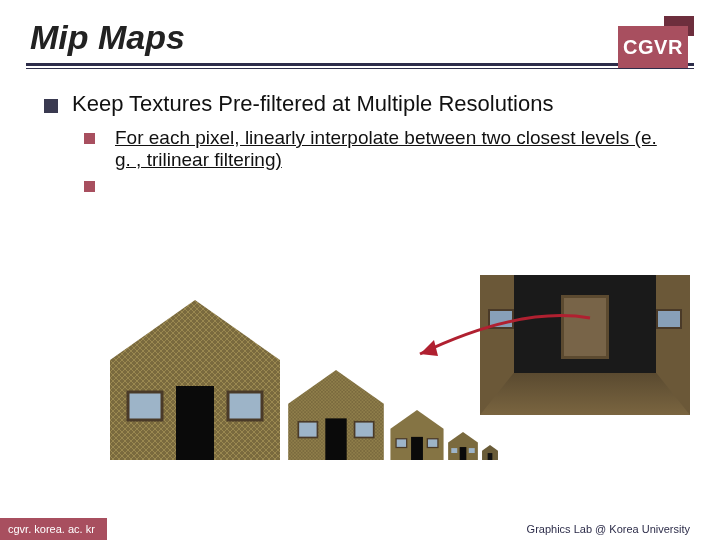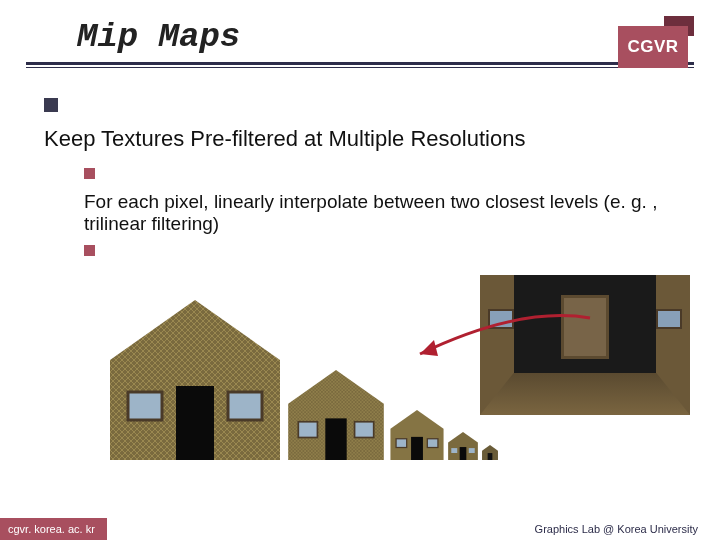--- a/index.html
+++ b/index.html
@@ -9,26 +9,25 @@
     background: #fff;
     font-family: Arial, sans-serif;
     position: relative;
     overflow: hidden;
   }
   .header {
     padding: 18px 30px 0 30px;
     position: relative;
   }
   .title {
-    font-family: Liberation Mono, monospace;
+    font-family: Liberation Sans, sans-serif;
     font-style: italic;
     font-weight: 900;
     font-size: 34px;
     color: #222;
-    margin-left: 47px;
   }
   .badge-wrap {
     position: absolute;
     right: 26px;
     top: 16px;
     width: 76px;
     height: 56px;
   }
   .badge-back {
     position: absolute;
@@ -36,21 +35,21 @@
     width: 30px; height: 20px;
     background: #6d2e3d;
   }
   .badge {
     position: absolute;
     top: 10px; left: 0;
     width: 70px; height: 42px;
     background: #a84f5f;
     color: #fff;
     font-weight: bold;
-    font-size: 17px;
+    font-size: 20px;
     display: flex;
     align-items: center;
     justify-content: center;
     letter-spacing: 0.5px;
   }
   .divider {
     margin: 6px 26px 0 26px;
     height: 3px;
     background: #2d2d4a;
   }
@@ -62,42 +61,41 @@
   .content {
     padding: 22px 44px 0 44px;
     font-size: 22px;
     color: #111;
   }
   .bullet-row {
     display: flex;
     align-items: flex-start;
     gap: 14px;
     margin-bottom: 10px;
-    flex-direction: column;
   }
   .bullet {
     width: 14px;
     height: 14px;
     background: #3a3a50;
     flex: 0 0 14px;
     margin-top: 8px;
   }
   .bullet.sm {
     width: 11px;
     height: 11px;
     background: #a84f5f;
     flex: 0 0 11px;
     margin-top: 6px;
   }
   .sub {
     padding-left: 40px;
     font-size: 19px;
     margin-top: 8px;
   }
-  .sub .bullet-row { margin-bottom: 4px; gap: 12px; }
+  .sub .bullet-row { margin-bottom: 4px; gap: 20px; text-decoration: underline; }
   .images {
     position: absolute;
     left: 0; right: 0;
     top: 300px;
     height: 200px;
   }
   .house {
     position: absolute;
     bottom: 40px;
   }
@@ -141,21 +139,21 @@
     border: 3px solid #5c4a30;
   }
   .corridor-pic {
     position: absolute;
     width: 26px; height: 20px;
     background: #88a0b8;
     border: 2px solid #4a3a28;
   }
   .footer {
     position: absolute;
-    left: 0; right: 0; bottom: 0;
+    left: 0; right: 8px; bottom: 0;
     height: 22px;
     display: flex;
     justify-content: space-between;
     align-items: center;
     font-size: 11px;
   }
   .footer-left {
     background: #a84f5f;
     color: #fff;
     padding: 4px 12px 4px 8px;

